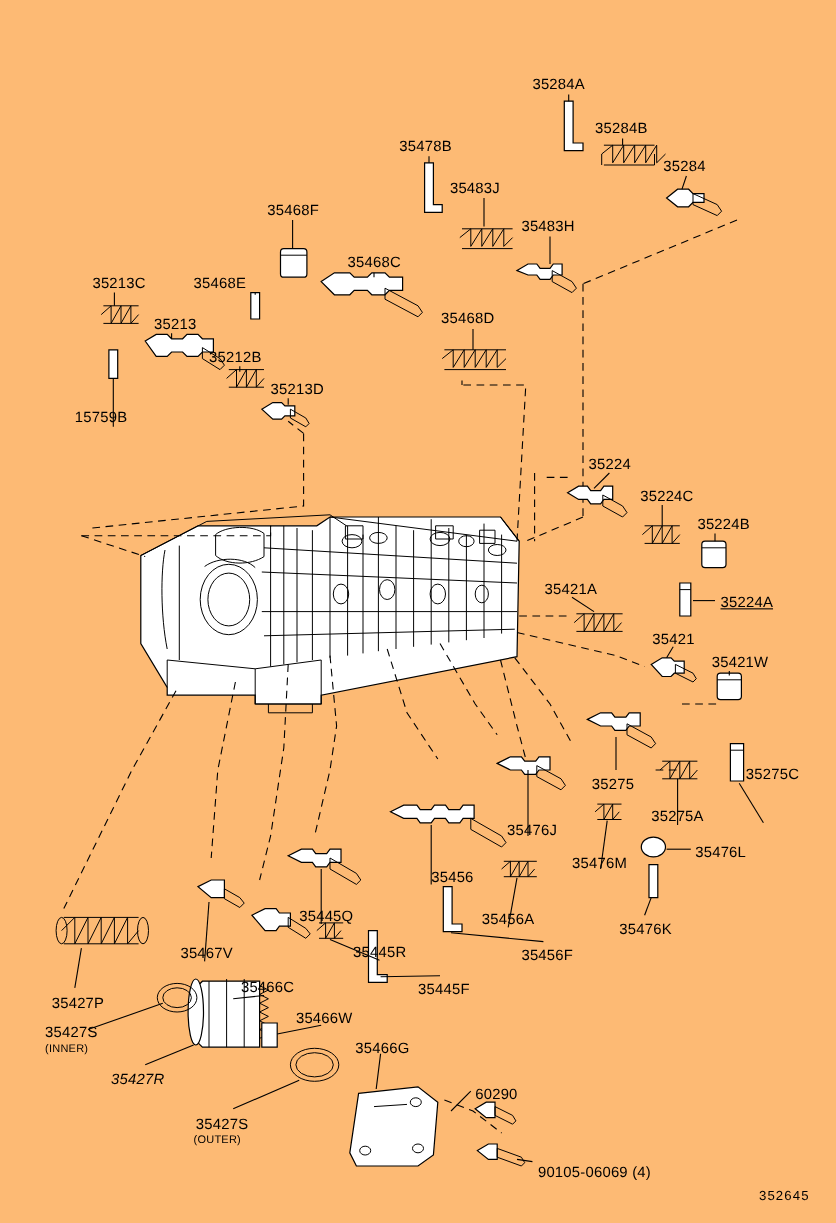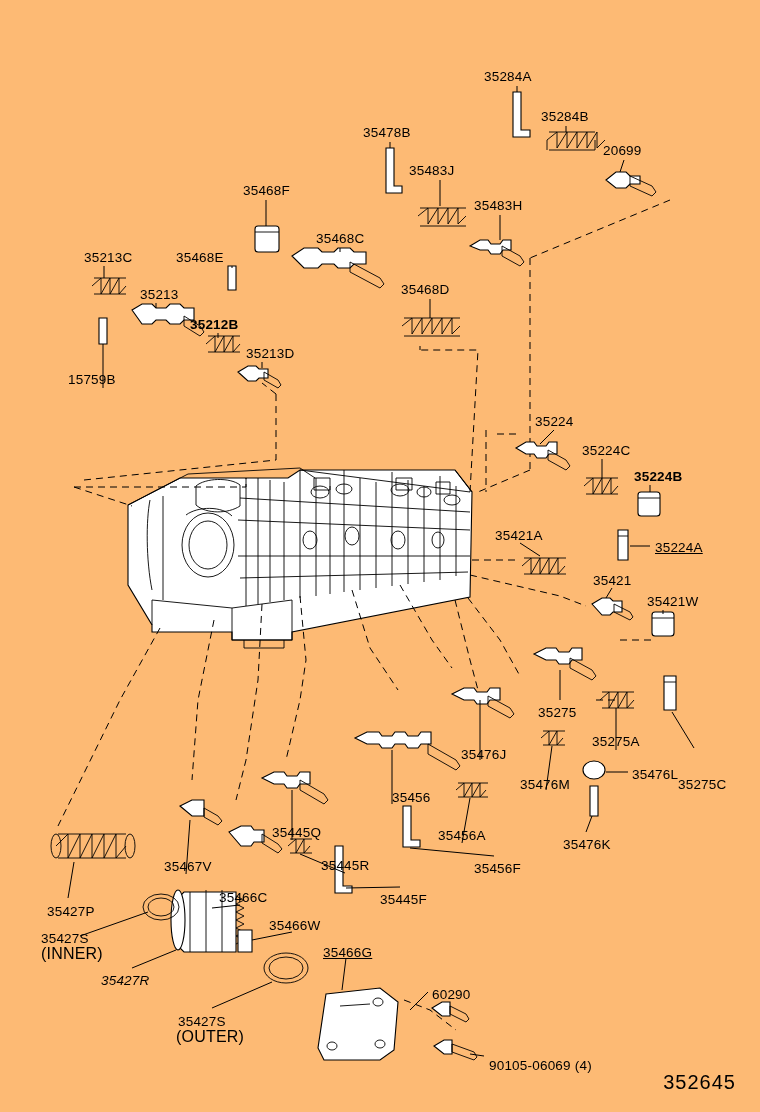--- a/index.html
+++ b/index.html
@@ -13,25 +13,25 @@
   #svgroot{position:absolute;left:0;top:0;width:760px;height:1112px;}
   .lbl{
     position:absolute;
     font-family:"Liberation Sans", sans-serif;
     font-size:13.5px;
     color:#000;
     white-space:pre;
     letter-spacing:0.2px;
     line-height:13px;
   }
-  .lbl.small{font-size:16px;}
+  .lbl.small{font-size:10px;}
   .diagcode{
     position:absolute;
     right:24px;bottom:18px;
-    font-size:20px;
+    font-size:12px;
     letter-spacing:1px;
     color:#000;
     font-family:"Liberation Sans", sans-serif;
   }
   svg line, svg path, svg polyline, svg polygon, svg circle, svg ellipse, svg rect{
     vector-effect:non-scaling-stroke;
   }
   .ln{stroke:#000;stroke-width:1;fill:none;}
   .ln-d{stroke:#000;stroke-width:1;fill:none;stroke-dasharray:7 5;}
   .body-fill{fill:#ffffff;stroke:#000;stroke-width:1.1;}
@@ -402,57 +402,57 @@
       <path d="M80,936 L148,912"></path>
       <path d="M132,968 L176,950"></path>
       <path d="M212,1008 L272,982"></path>
       <path d="M428,992 L410,1010"></path>
       <path d="M484,1056 L470,1054"></path>
     </g>
   </svg>
 
   <div class="lbl" style="left:484px;top:70px;">35284A</div>
   <div class="lbl" style="left:541px;top:110px;">35284B</div>
-  <div class="lbl" style="left:603px;top:144px;">20699</div>
+  <div class="lbl" style="left:603px;top:144px;">35284</div>
   <div class="lbl" style="left:363px;top:126px;">35478B</div>
   <div class="lbl" style="left:409px;top:164px;">35483J</div>
   <div class="lbl" style="left:474px;top:199px;">35483H</div>
   <div class="lbl" style="left:243px;top:184px;">35468F</div>
   <div class="lbl" style="left:316px;top:232px;">35468C</div>
   <div class="lbl" style="left:176px;top:251px;">35468E</div>
   <div class="lbl" style="left:84px;top:251px;">35213C</div>
   <div class="lbl" style="left:140px;top:288px;">35213</div>
   <div class="lbl" style="left:401px;top:283px;">35468D</div>
-  <div class="lbl" style="left:190px;top:318px;font-weight:bold;">35212B</div>
+  <div class="lbl" style="left:190px;top:318px;">35212B</div>
   <div class="lbl" style="left:246px;top:347px;">35213D</div>
   <div class="lbl" style="left:68px;top:373px;">15759B</div>
   <div class="lbl" style="left:535px;top:415px;">35224</div>
   <div class="lbl" style="left:582px;top:444px;">35224C</div>
-  <div class="lbl" style="left:634px;top:470px;font-weight:bold;">35224B</div>
+  <div class="lbl" style="left:634px;top:470px;">35224B</div>
   <div class="lbl" style="left:655px;top:541px;text-decoration:underline;">35224A</div>
   <div class="lbl" style="left:495px;top:529px;">35421A</div>
   <div class="lbl" style="left:593px;top:574px;">35421</div>
   <div class="lbl" style="left:647px;top:595px;">35421W</div>
   <div class="lbl" style="left:538px;top:706px;">35275</div>
   <div class="lbl" style="left:592px;top:735px;">35275A</div>
-  <div class="lbl" style="left:678px;top:778px;text-align:center;">35275C</div>
+  <div class="lbl" style="left:678px;top:697px;text-align:center;">35275C</div>
   <div class="lbl" style="left:461px;top:748px;">35476J</div>
   <div class="lbl" style="left:520px;top:778px;">35476M</div>
   <div class="lbl" style="left:632px;top:768px;">35476L</div>
   <div class="lbl" style="left:563px;top:838px;">35476K</div>
   <div class="lbl" style="left:392px;top:791px;">35456</div>
   <div class="lbl" style="left:438px;top:829px;">35456A</div>
   <div class="lbl" style="left:474px;top:862px;">35456F</div>
   <div class="lbl" style="left:272px;top:826px;">35445Q</div>
   <div class="lbl" style="left:321px;top:859px;">35445R</div>
   <div class="lbl" style="left:380px;top:893px;">35445F</div>
   <div class="lbl" style="left:164px;top:860px;">35467V</div>
   <div class="lbl" style="left:219px;top:891px;">35466C</div>
   <div class="lbl" style="left:269px;top:919px;">35466W</div>
-  <div class="lbl" style="left:323px;top:946px;text-decoration:underline;">35466G</div>
+  <div class="lbl" style="left:323px;top:946px;">35466G</div>
   <div class="lbl" style="left:47px;top:905px;">35427P</div>
   <div class="lbl" style="left:41px;top:932px;">35427S</div>
   <div class="lbl small" style="left:41px;top:947px;">(INNER)</div>
   <div class="lbl" style="left:101px;top:974px;font-style:italic;">35427R</div>
   <div class="lbl" style="left:178px;top:1015px;">35427S</div>
   <div class="lbl small" style="left:176px;top:1030px;">(OUTER)</div>
   <div class="lbl" style="left:432px;top:988px;">60290</div>
   <div class="lbl" style="left:489px;top:1059px;">90105-06069 (4)</div>
 
   <div class="diagcode">352645</div>

